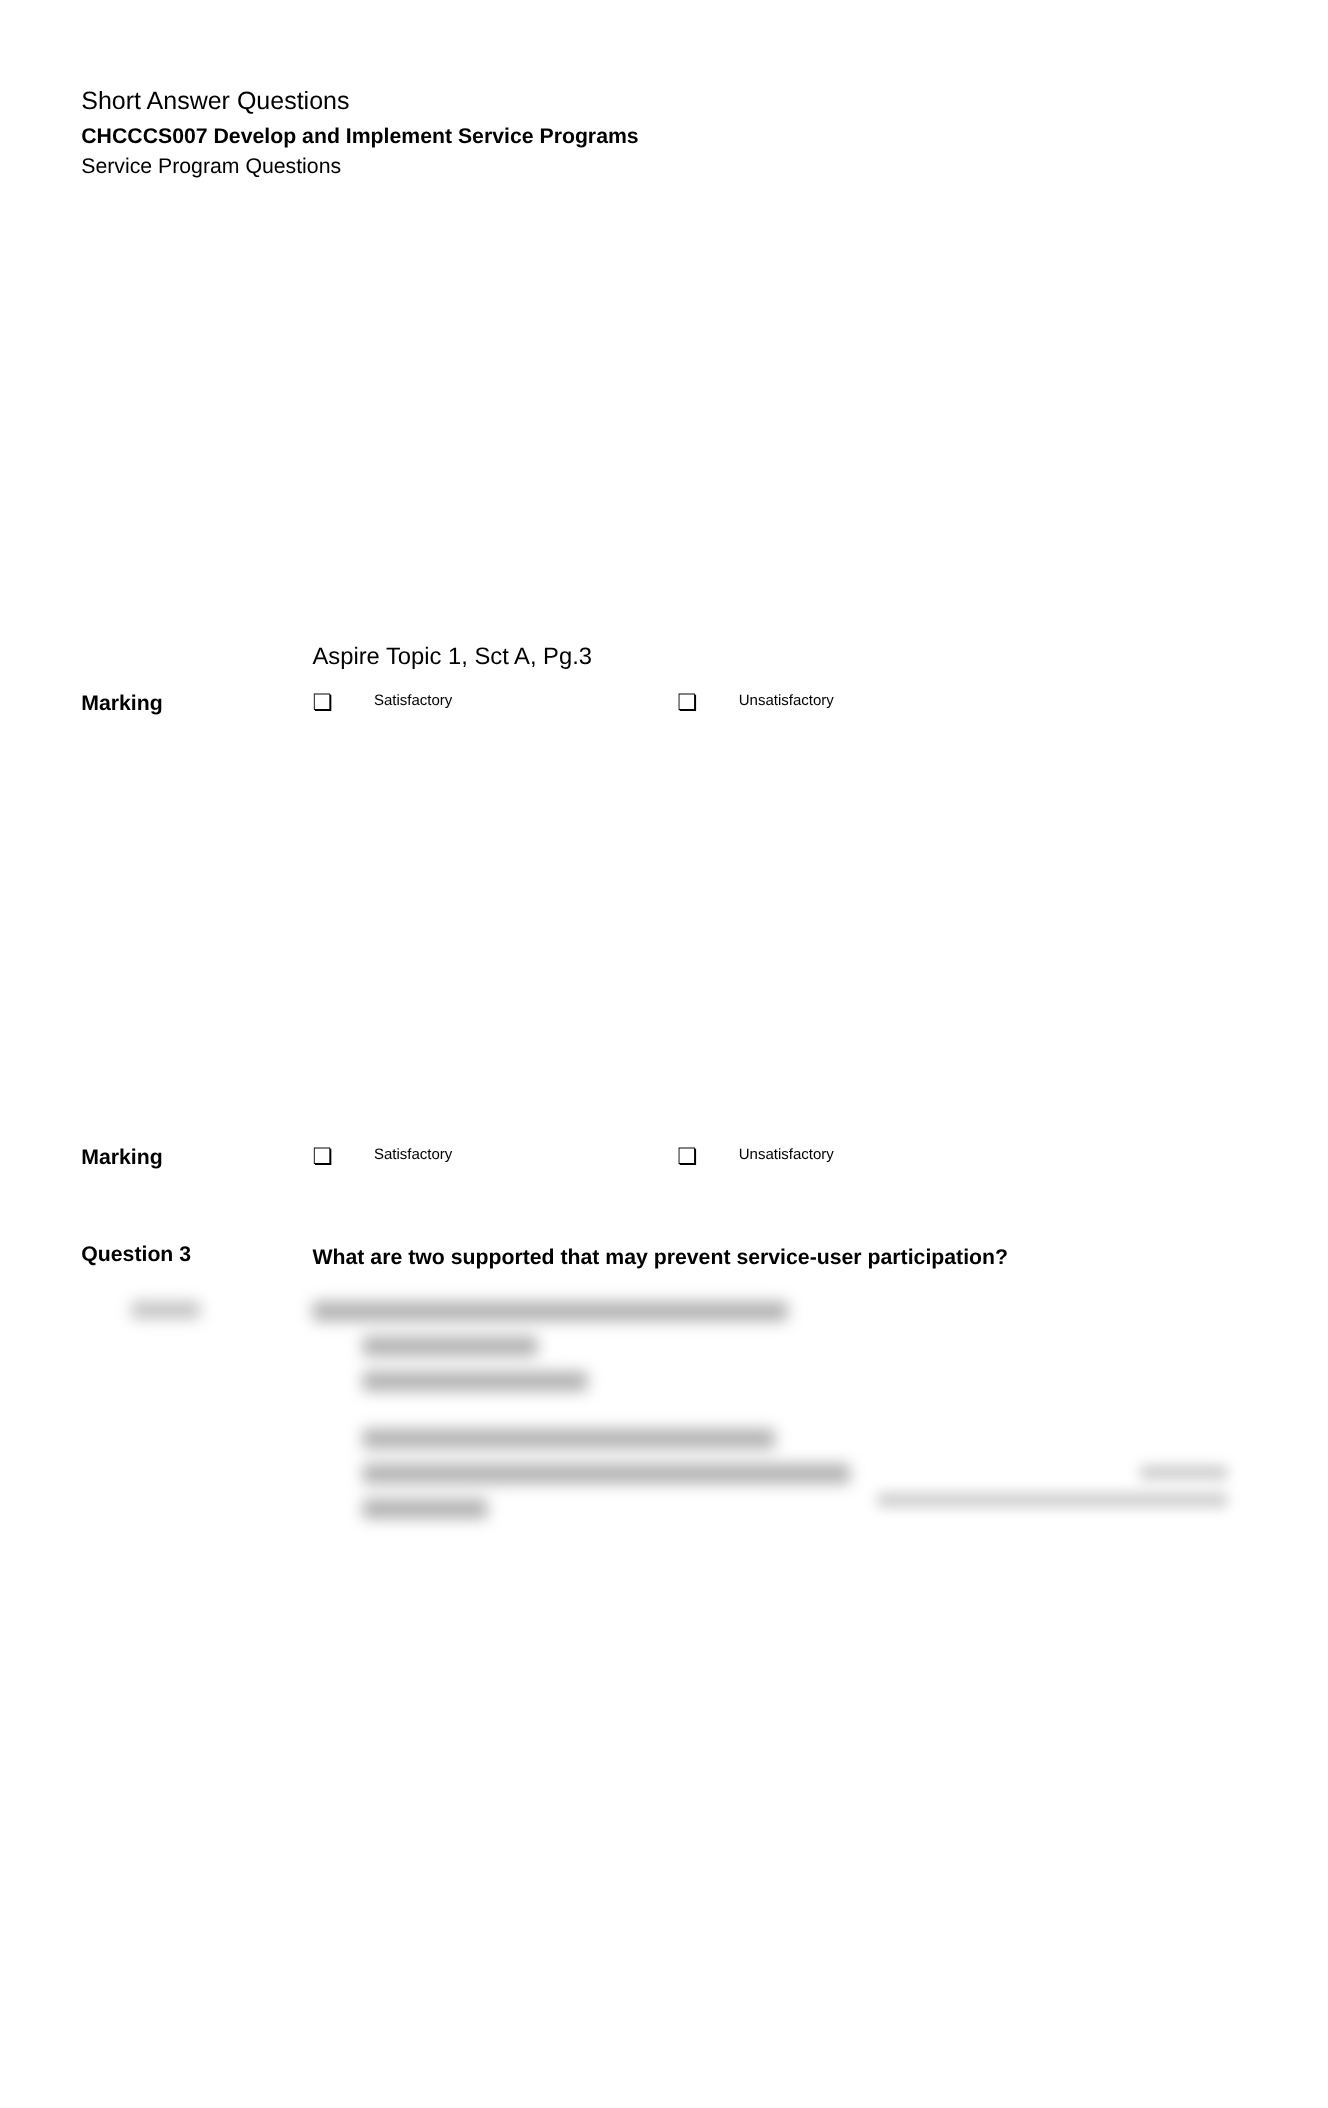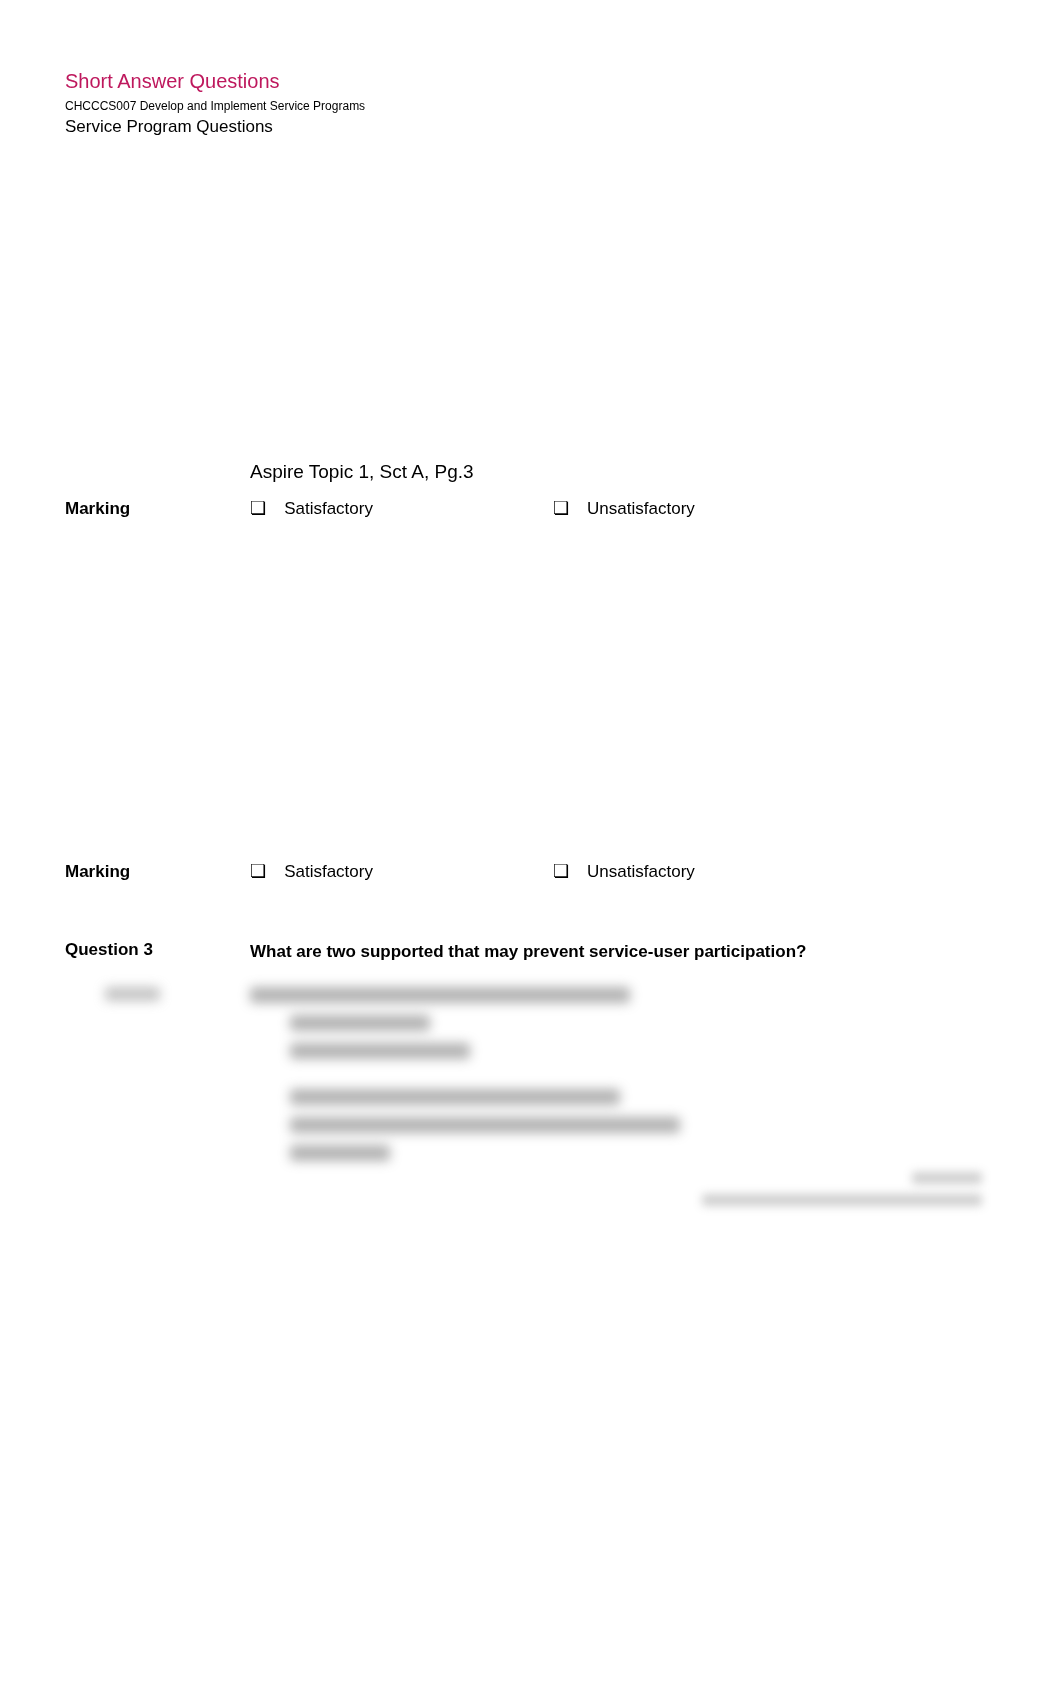--- a/index.html
+++ b/index.html
@@ -9,27 +9,27 @@
     }
     body {
       font-family: Arial, Helvetica, sans-serif;
       background: #ffffff;
       width: 1062px;
       height: 1686px;
       padding: 70px 65px;
       position: relative;
     }
     .header-title {
-      color: #be185d;
+      color: #000000;
       font-size: 20px;
       margin-bottom: 6px;
     }
     .unit-code {
-      font-weight: normal;
-      font-size: 12px;
+      font-weight: bold;
+      font-size: 17px;
       margin-bottom: 4px;
     }
     .subtitle {
       font-size: 17px;
       margin-bottom: 60px;
     }
     .content-table {
       width: 100%;
       border-collapse: collapse;
     }
@@ -48,40 +48,42 @@
     }
     .question-text {
       font-weight: bold;
       font-size: 17px;
       line-height: 1.4;
       padding-right: 100px;
     }
     .reference {
       font-size: 19px;
       font-weight: normal;
+      margin-top: 48px;
     }
     .spacer-large {
       height: 240px;
     }
     .marking-row {
       display: flex;
       align-items: flex-start;
     }
     .checkbox-item {
       display: flex;
       align-items: flex-start;
       margin-right: 180px;
     }
     .checkbox {
       font-size: 18px;
       margin-right: 18px;
       line-height: 1;
     }
     .checkbox-label {
-      font-size: 17px;
+      font-size: 12px;
+      margin-left: 15px;
     }
     .row-gap {
       height: 55px;
     }
     .blurred-section {
       position: relative;
       filter: blur(6px);
       opacity: 0.5;
       margin-top: 15px;
     }

